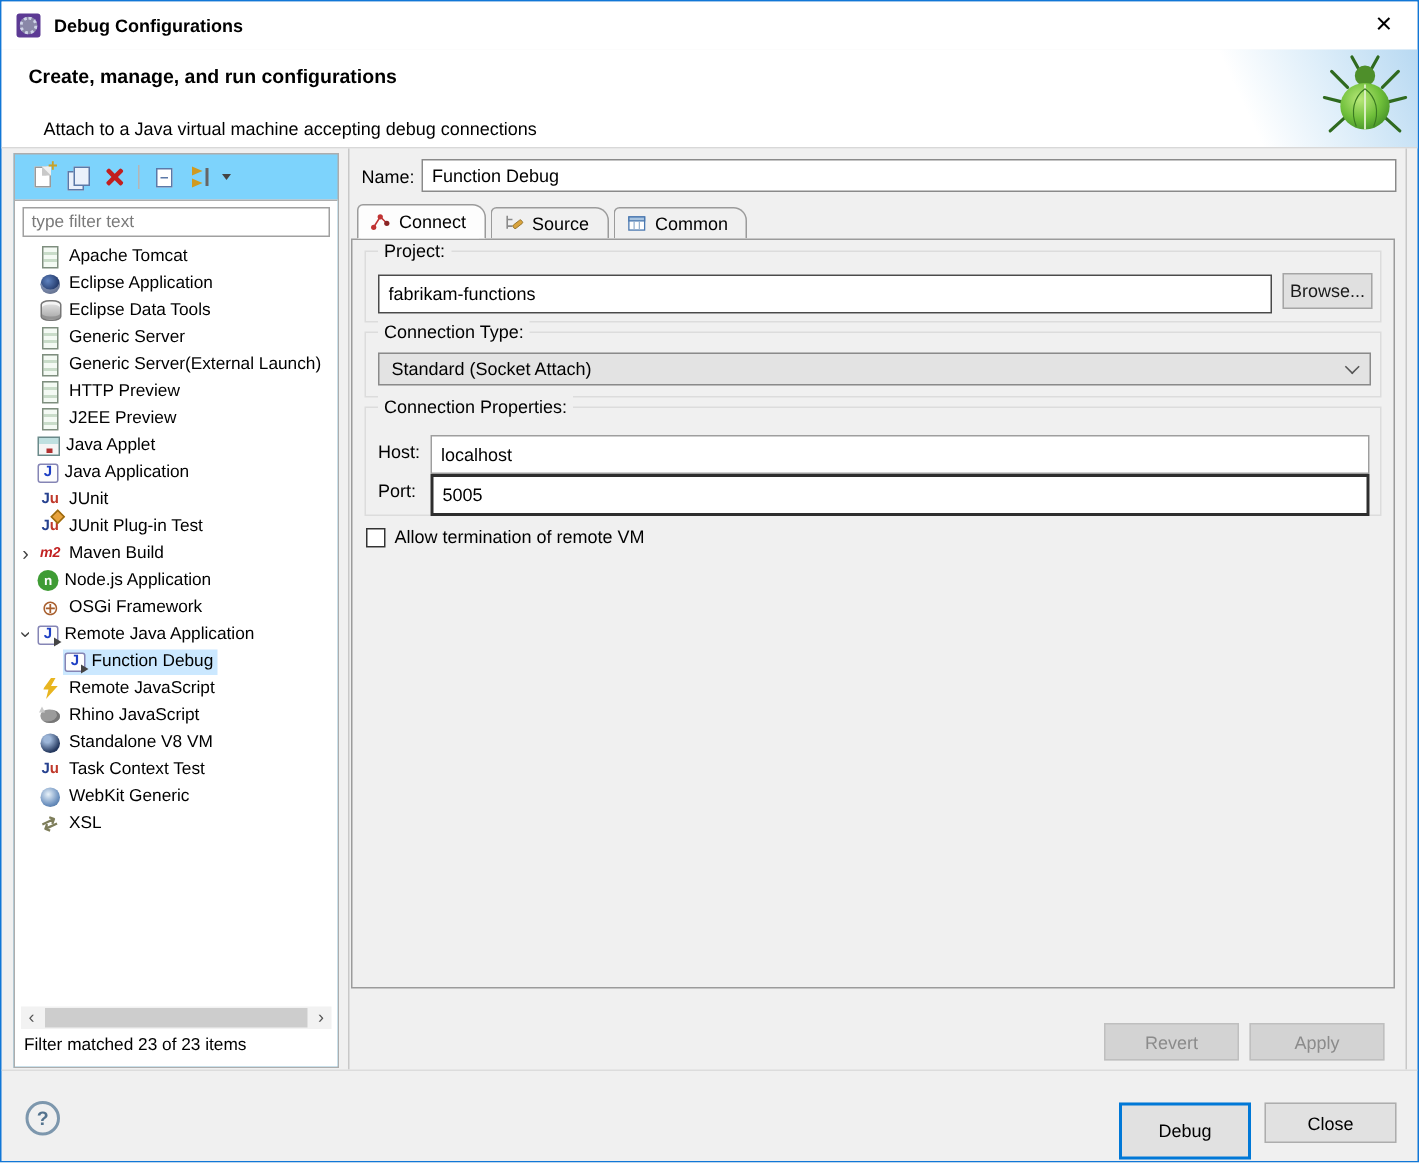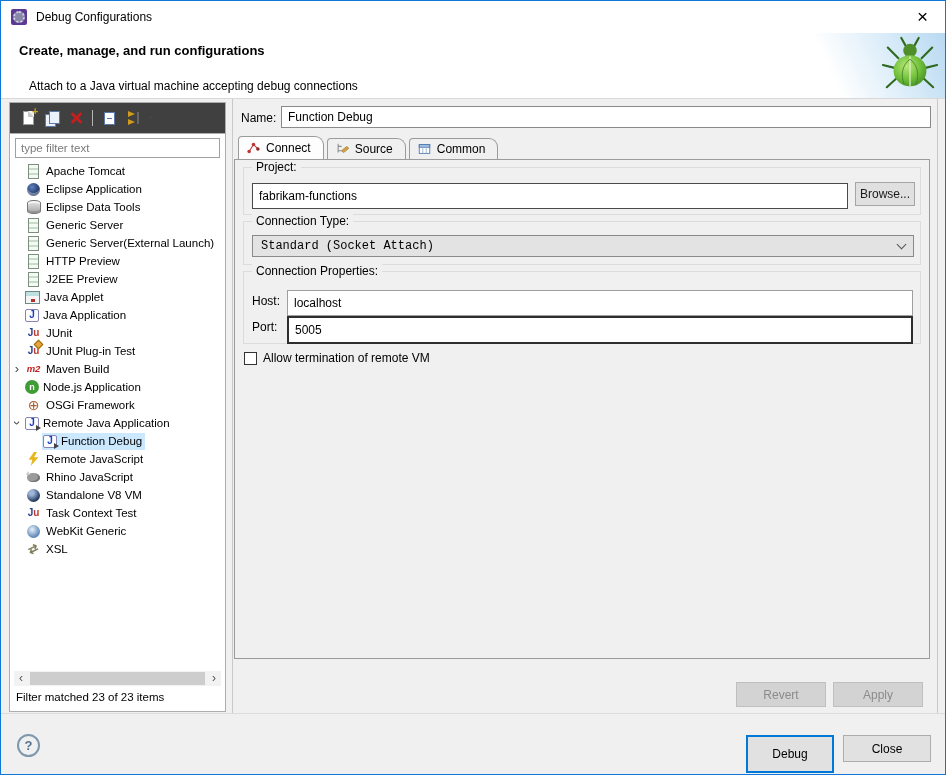--- a/index.html
+++ b/index.html
@@ -4,32 +4,32 @@
 <style>
   * { margin:0; padding:0; box-sizing:border-box; }
   html,body { width:946px; height:775px; }
   body { font-family:"Liberation Sans", sans-serif; font-size:12px; color:#000; background:#fff; }
   .window { position:relative; width:946px; height:775px; background:#f0f0f0; border:1px solid #1177d7; overflow:hidden; }
 
   
   .titlebar { position:absolute; left:0; top:0; width:100%; height:32px; background:#fff; display:flex; align-items:center; }
   .gear { width:16px; height:16px; margin-left:10px; background:#5c3a94; border-radius:2px; display:flex; align-items:center; justify-content:center; }
   .gear::before { content:""; width:8px; height:8px; border-radius:50%; border:2px dotted #cfd4e8; background:#8a88a8; }
-  .title-text { margin-left:9px; font-size:12px; }
+  .title-text { margin-left:9px; font-size:12px;font-weight:bold; }
   .close-btn { position:absolute; right:0; top:0; width:45px; height:31px; display:flex; align-items:center; justify-content:center; font-size:19px; color:#000; cursor:default; }
 
   
   .header { position:absolute; left:0; top:32px; width:100%; height:66px; background:#fff; border-bottom:1px solid #d8d8d8; }
   .corner-blue { position:absolute; right:0; top:0; width:160px; height:65px; background:linear-gradient(245deg,#b8d9f2 0%,#dcedf9 35%,rgba(240,248,255,0) 70%); }
   .header-title { position:absolute; left:18px; top:10px; font-weight:bold; font-size:13px; }
   .header-subtitle { position:absolute; left:28px; top:34px; font-size:12px;margin-top:12px; }
   .bug { position:absolute; right:6px; top:2px; }
 
   
-  .left-col { position:absolute; left:8px; top:101px; width:217px; height:610px; border:1px solid #adadad; background:#404040; }
+  .left-col { position:absolute; left:8px; top:101px; width:217px; height:610px; border:1px solid #adadad; background:#7dd3fc; }
   .toolbar { position:absolute; left:0; top:0; width:100%; height:30px; display:flex; align-items:center; padding-left:6px; }
   .tb-btn { width:24px; height:24px; display:inline-flex; align-items:center; justify-content:center; }
   .tb-sep { width:1px; height:16px; background:#b5b5b5; margin:0 4px; }
   .pg { width:11px; height:14px; background:#fff; border:1px solid #9a9a9a; position:relative; }
   .pg::before { content:""; position:absolute; top:-1px; right:-1px; border:3px solid; border-color:#f0f0f0 #f0f0f0 #c9c9c9 #c9c9c9; }
   .pg::after { content:"+"; position:absolute; top:-7px; right:-6px; color:#c9a227; font-weight:bold; font-size:11px; }
   .dup { width:14px; height:15px; position:relative; }
   .dup::before, .dup::after { content:""; position:absolute; width:9px; height:11px; border:1px solid #5b79a8; background:#eaf1fb; }
   .dup::before { left:0; top:3px; } .dup::after { left:4px; top:0; }
   .delx { width:14px; height:14px; position:relative; }
@@ -99,21 +99,21 @@
   .tab-content { position:absolute; left:233px; top:158px; width:696px; height:500px; border:1px solid #9b9b9b; background:#f0f0f0; }
   .group { position:absolute; border:1px solid #dcdcdc; }
   .group-label { position:absolute; top:-8px; left:8px; background:#f0f0f0; padding:0 4px; }
   .g-project { left:8px; top:7px; width:678px; height:48px; }
   .g-type { left:8px; top:61px; width:678px; height:44px; }
   .g-props { left:8px; top:111px; width:678px; height:73px; }
   .txt { border:1px solid #9e9e9e; background:#fff; padding:12px 6px; font:12px "Liberation Sans",sans-serif; position:absolute; }
   .project-input { left:8px; top:15px; width:596px; height:23px; border-color:#4a4a4a; }
   .browse-btn { position:absolute; left:611px; top:14px; width:60px; height:24px; background:#e0e0e0; border:1px solid #a5a5a5; font:12px "Liberation Sans",sans-serif; color:#1a1a1a; display:flex; align-items:center; justify-content:center; }
   .combo { position:absolute; left:8px; top:13px; width:662px; height:22px; background:#e3e3e3; border:1px solid #8a8a8a; display:flex; align-items:center; padding:0 8px; }
-  .combo-text { flex:1;font-family:Liberation Mono, monospace; }
+  .combo-text { flex:1; }
   .combo-chev { width:7px; height:7px; border-right:1.5px solid #555; border-bottom:1.5px solid #555; transform:rotate(45deg); margin-top:-3px; }
   .host-label { position:absolute; left:8px; top:22px; }
   .host-input { left:43px; top:18px; width:626px; height:21px; }
   .port-label { position:absolute; left:8px; top:48px; }
   .port-input { left:43px; top:44px; width:626px; height:21px; border:2px solid #2e2e2e; }
   .chk-row { position:absolute; left:9px; top:191px; display:flex; align-items:center; }
   .chk-box { width:13px; height:13px; border:1px solid #333; background:#fff; flex:none; }
   .chk-label { margin-left:6px; }
 
   

